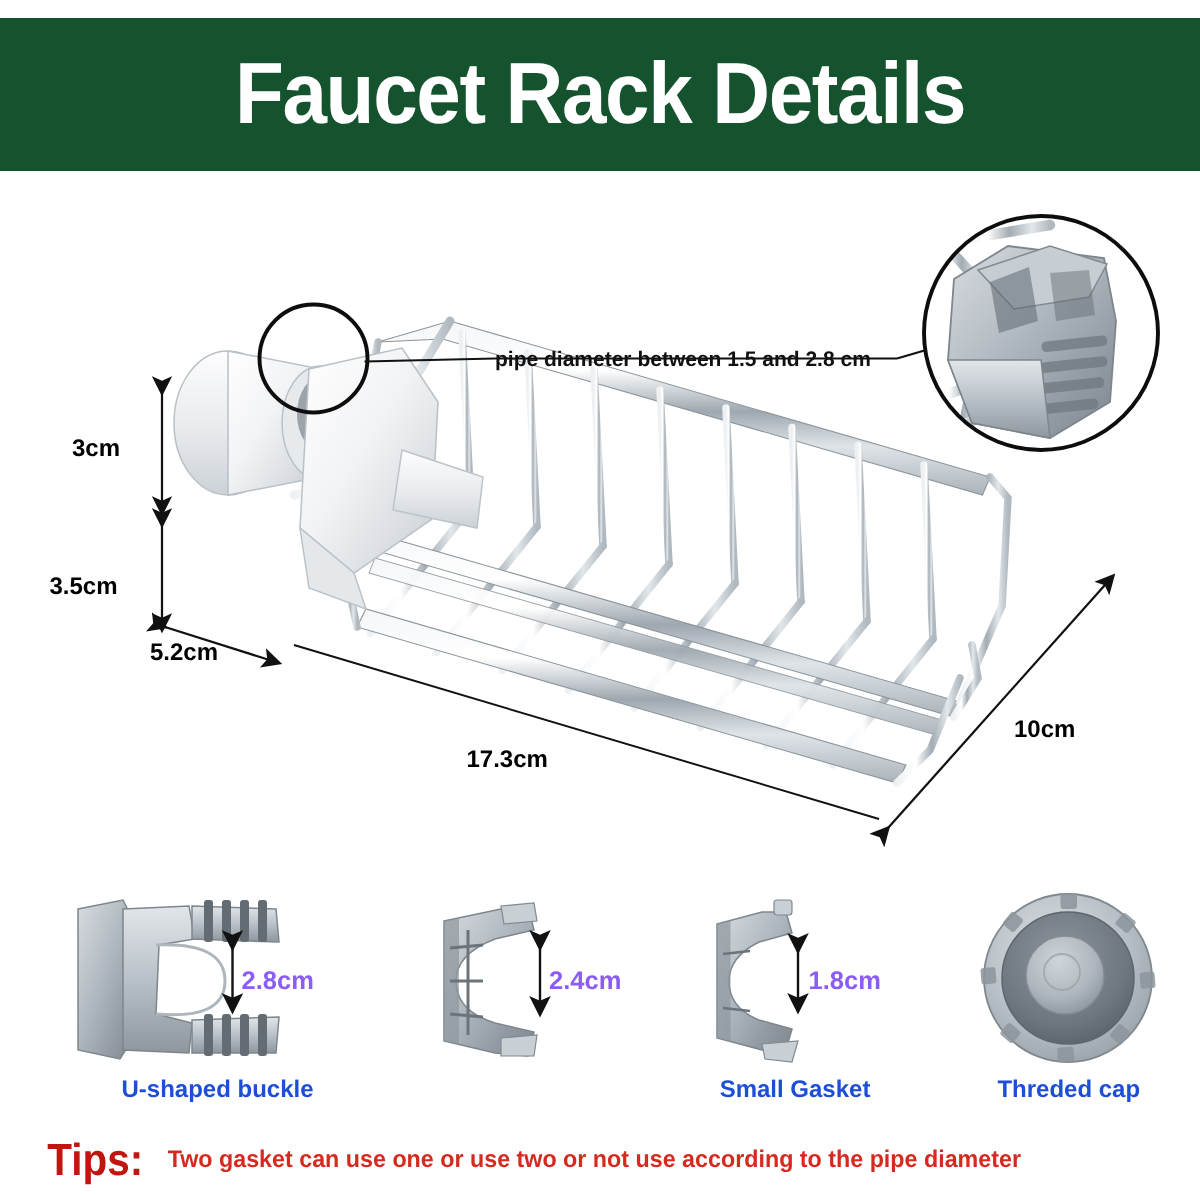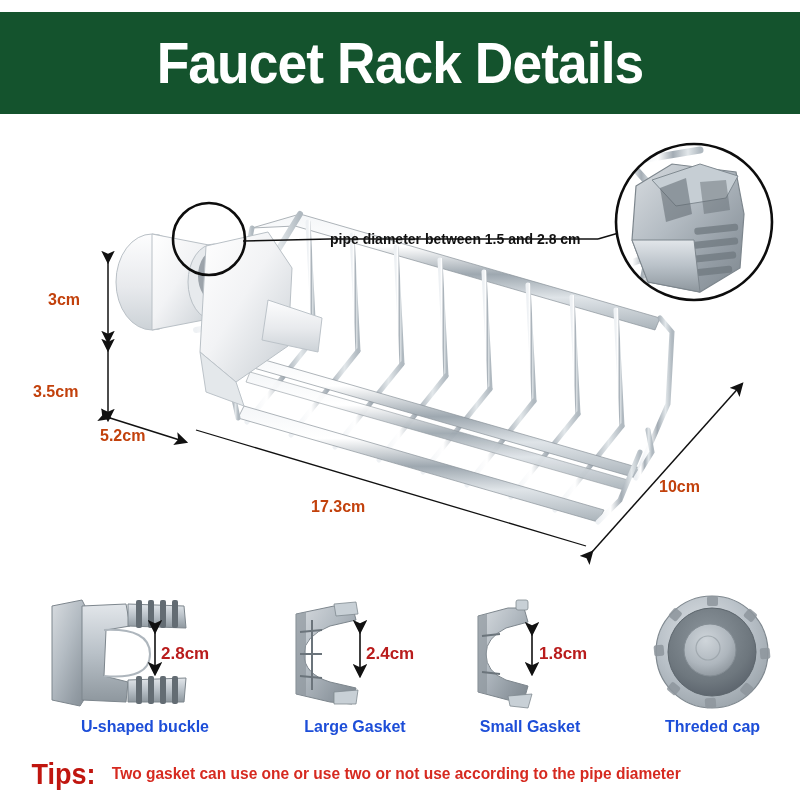--- a/index.html
+++ b/index.html
@@ -43,21 +43,21 @@
     transform-origin: center top;
     white-space: nowrap;
   }
 
   
   .dim-label {
     position: absolute;
     font-family: "Liberation Sans", sans-serif;
     font-weight: bold;
     font-size: 16px;
-    color: #c2410c;
+    color: #000000;
     white-space: nowrap;
   }
   .callout-text {
     position: absolute;
     font-family: "Liberation Sans", sans-serif;
     font-weight: bold;
     font-size: 14px;
     line-height: 20px;
     color: #111111;
     white-space: nowrap;
@@ -69,21 +69,21 @@
     font-size: 16px;
     color: #1d4ed8;
     text-align: center;
     white-space: nowrap;
   }
   .part-dim {
     position: absolute;
     font-family: "Liberation Sans", sans-serif;
     font-weight: bold;
     font-size: 17px;
-    color: #b91c1c;
+    color: #8b5cf6;
     white-space: nowrap;
   }
 
   
   .tips-row {
     position: absolute;
     left: 28px;
     top: 757px;
     width: 760px;
     height: 34px;
@@ -376,28 +376,27 @@
       <circle cx="708" cy="648" r="12" fill="none" stroke="#9aa2a9" stroke-width="1.2" opacity="0.8"></circle>
     </g>
   </svg>
 
   <div class="callout-text" style="left:330px; top:210px;margin-top:19px;">pipe diameter between 1.5 and 2.8 cm</div>
 
   <div class="dim-label" style="left:48px; top:291px;">3cm</div>
   <div class="dim-label" style="left:33px; top:364px;margin-top:19px;">3.5cm</div>
   <div class="dim-label" style="left:100px; top:427px;">5.2cm</div>
   <div class="dim-label" style="left:311px; top:498px;">17.3cm</div>
-  <div class="dim-label" style="left:659px; top:478px;">10cm</div>
+  <div class="dim-label" style="left:676px; top:478px;">10cm</div>
 
   <div class="part-dim" style="left:161px; top:644px;">2.8cm</div>
   <div class="part-dim" style="left:366px; top:644px;">2.4cm</div>
   <div class="part-dim" style="left:539px; top:644px;">1.8cm</div>
 
   <div class="part-label" style="left:35px; top:718px; width:220px;">U-shaped buckle</div>
-  <div class="part-label" style="left:265px; top:718px; width:180px;">Large Gasket</div>
   <div class="part-label" style="left:440px; top:718px; width:180px;">Small Gasket</div>
   <div class="part-label" style="left:625px; top:718px; width:175px;">Threded cap</div>
 
   <div class="tips-row">
     <span class="tips-word">Tips:</span>
     <span class="tips-body">Two gasket can use one or use two or not use according to the pipe diameter</span>
   </div>
 
 </div>
 

